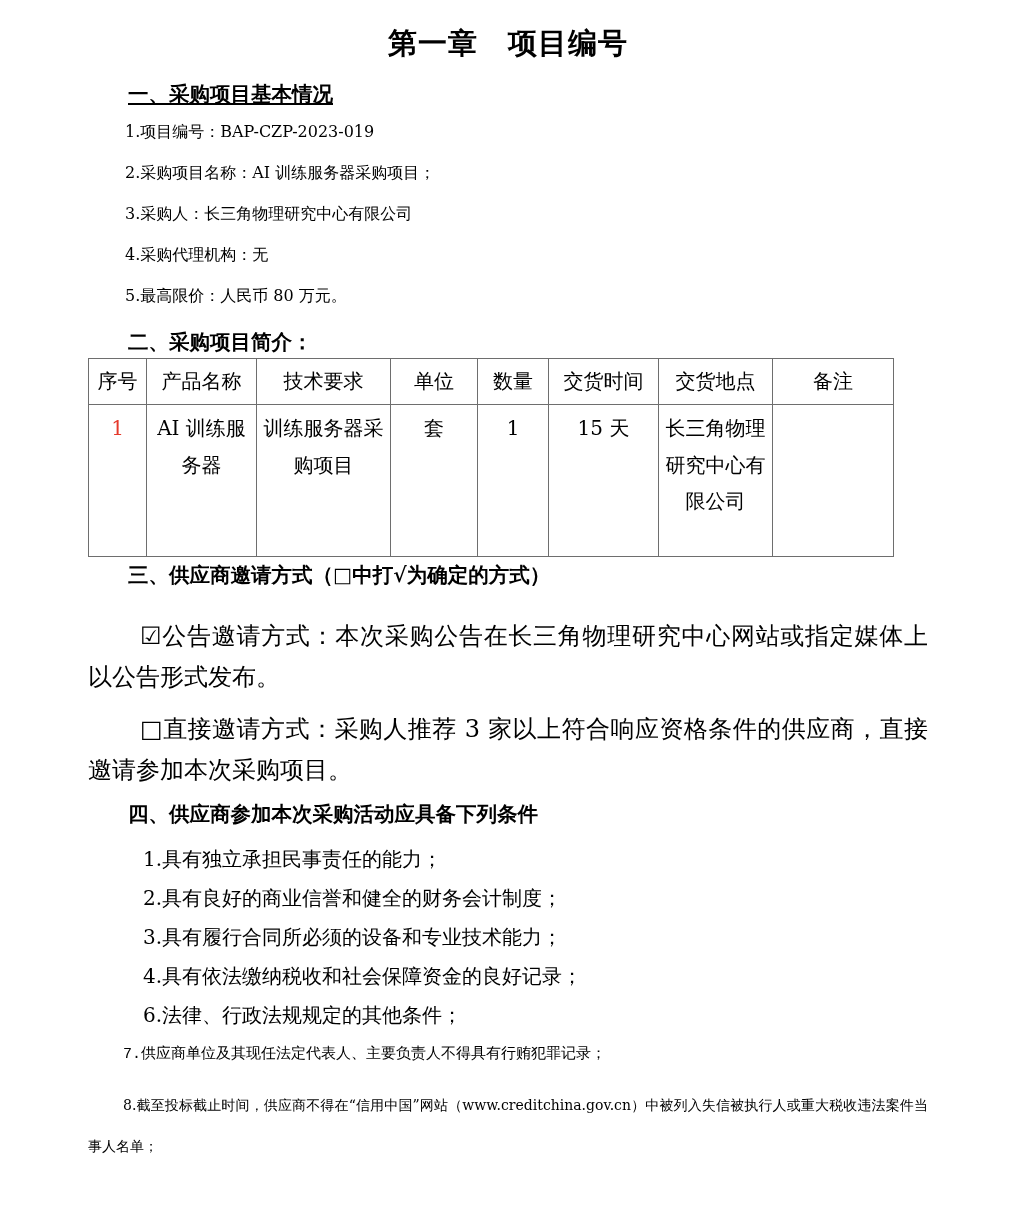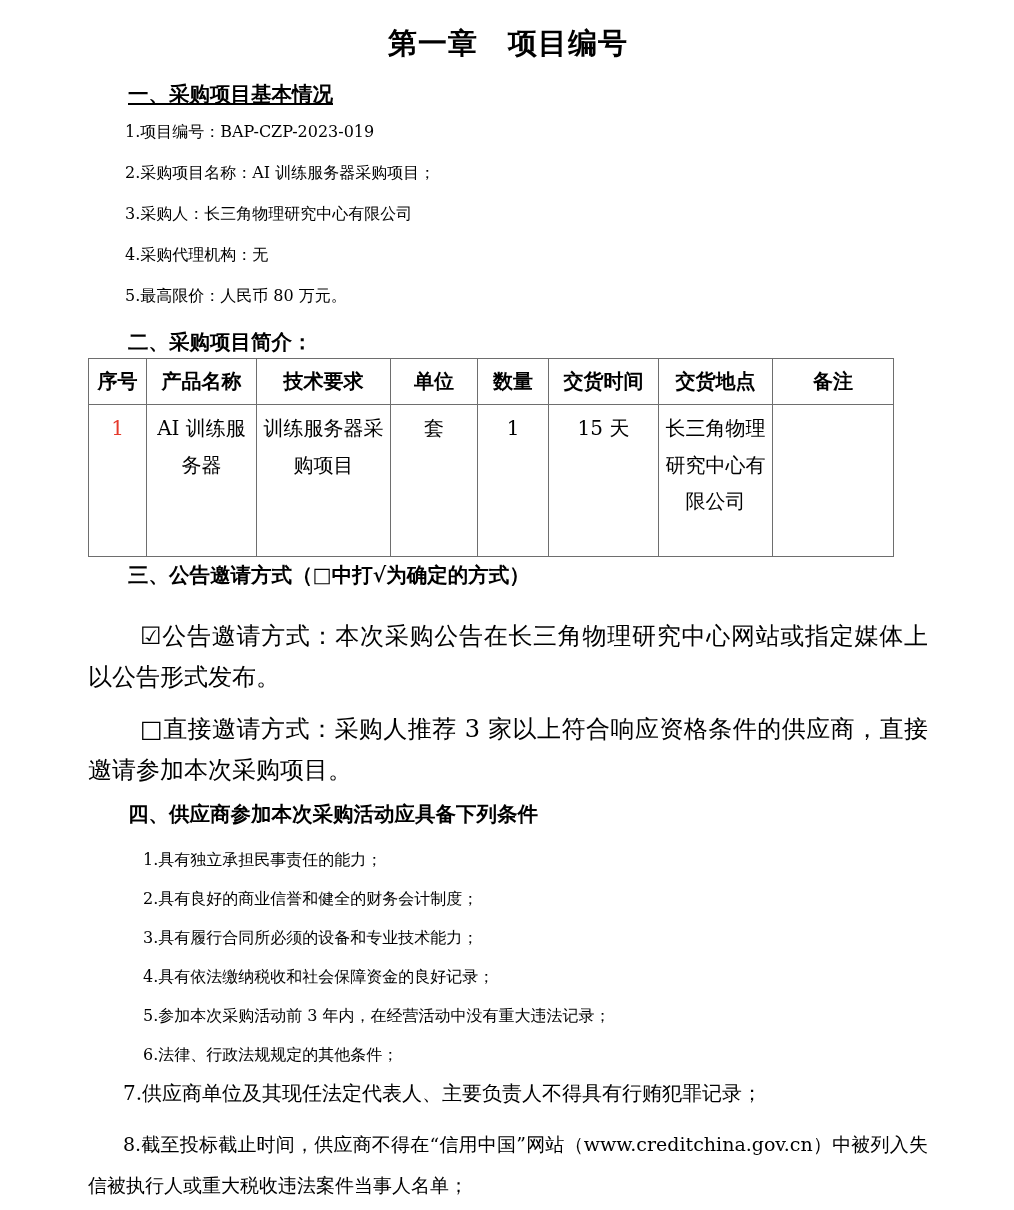--- a/index.html
+++ b/index.html
@@ -27,37 +27,37 @@
   .s1-item{font-size:16px;line-height:23px;margin:4px 0 18px 0;text-indent:37px;}
   .h2{margin:23px 0 4px 0;}
   table.brief{
     border-collapse:collapse;table-layout:fixed;width:805px;
     font-size:20px;margin:0 0 6px 0;
   }
   table.brief th,table.brief td{
     border:1px solid var(--table-border);
     text-align:center;box-sizing:border-box;overflow:hidden;
   }
-  table.brief th{height:46px;font-weight:700;vertical-align:middle;padding:3px 2px;}
+  table.brief th{height:46px;font-weight:400;vertical-align:middle;padding:3px 2px;}
   table.brief td{
     height:152px;vertical-align:top;line-height:36.5px;padding:5px 6px 0 6px;
   }
   td.c-seq{color:var(--accent-red);}
   td.c-tech{padding:5px 12px 0 12px;}
   td.c-place{padding:5px 10px 0 10px;}
   .h3{margin:0 0 29px 0;}
   .s3-para{
     font-size:24px;line-height:41px;text-align:justify;
     text-indent:52px;margin:0 0 11px 0;
   }
   .h4{margin:4px 0 22px 0;}
-  .s4-item{font-size:16px;line-height:23px;margin:0 0 16px 0;text-indent:55px;}
-  .s4b-item{font-size:20px;line-height:23px;margin:0 0 19px 0;text-indent:35px;}
+  .s4-item{font-size:20px;line-height:23px;margin:0 0 16px 0;text-indent:55px;}
+  .s4b-item{font-size:15px;line-height:23px;margin:0 0 19px 0;text-indent:35px;font-family:Liberation Mono, monospace;}
   .s4b-wrap{
-    font-size:19px;line-height:41px;text-align:justify;
+    font-size:14px;line-height:41px;text-align:justify;
     text-indent:35px;margin:0;
   }
 </style>
 </head>
 <body>
 
 <div class="page">
 
   <div class="doc-title">第一章　项目编号</div>
 
@@ -100,28 +100,27 @@
         <td class="c-tech">训练服务器采购项目</td>
         <td>套</td>
         <td>1</td>
         <td>15 天</td>
         <td class="c-place">长三角物理研究中心有限公司</td>
         <td></td>
       </tr>
     </tbody>
   </table>
 
-  <div class="sec-heading h3"><span>三、公告邀请方式</span><span class="normal">（□中打√为确定的方式）</span></div>
+  <div class="sec-heading h3"><span>三、供应商邀请方式</span><span class="normal">（□中打√为确定的方式）</span></div>
 
   <p class="s3-para">☑公告邀请方式：本次采购公告在长三角物理研究中心网站或指定媒体上以公告形式发布。</p>
   <p class="s3-para">□直接邀请方式：采购人推荐 3 家以上符合响应资格条件的供应商，直接邀请参加本次采购项目。</p>
 
   <div class="sec-heading h4">四、供应商参加本次采购活动应具备下列条件</div>
   <p class="s4-item">1.具有独立承担民事责任的能力；</p>
   <p class="s4-item">2.具有良好的商业信誉和健全的财务会计制度；</p>
   <p class="s4-item">3.具有履行合同所必须的设备和专业技术能力；</p>
   <p class="s4-item">4.具有依法缴纳税收和社会保障资金的良好记录；</p>
-  <p class="s4-item">5.参加本次采购活动前 3 年内，在经营活动中没有重大违法记录；</p>
   <p class="s4-item">6.法律、行政法规规定的其他条件；</p>
   <p class="s4b-item">7.供应商单位及其现任法定代表人、主要负责人不得具有行贿犯罪记录；</p>
   <p class="s4b-wrap">8.截至投标截止时间，供应商不得在“信用中国”网站（www.creditchina.gov.cn）中被列入失信被执行人或重大税收违法案件当事人名单；</p>
 
 </div>
 
 </body></html>

